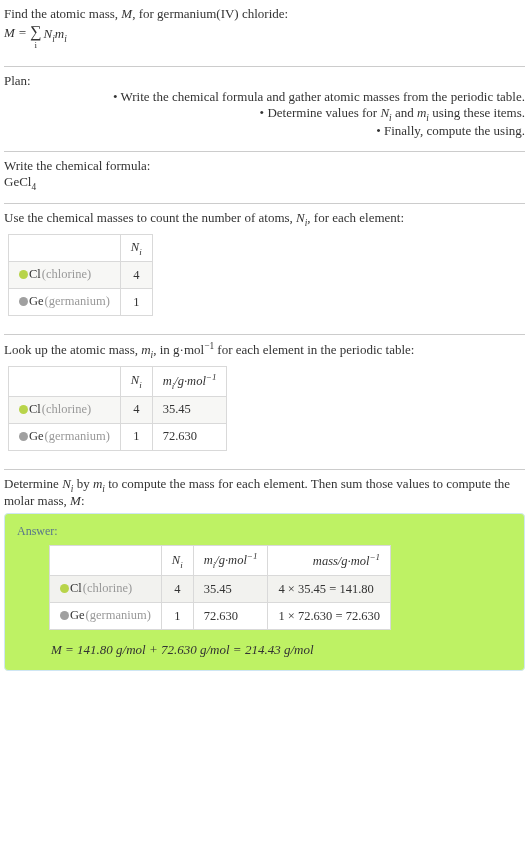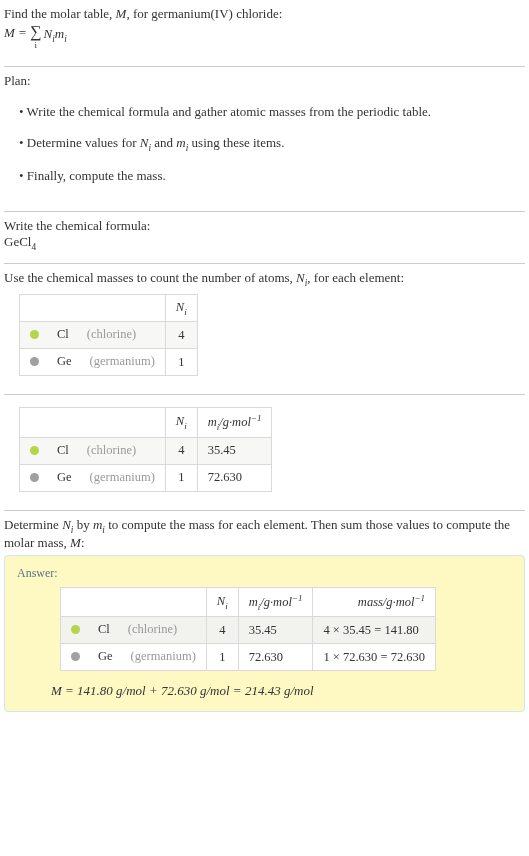--- a/index.html
+++ b/index.html
@@ -33,67 +33,67 @@
     flex-direction: column;
     align-items: center;
     line-height: 1;
     font-style: normal;
   }
   .sigma-sym { font-size: 16px; }
   .sigma-sub { font-size: 9px; margin-top: 1px; }
   sub { font-size: 0.72em; font-style: italic; }
   sup { font-size: 0.72em; }
   .nosub sub { font-style: normal; }
-  .bullet { margin: 15px; padding: 0; }
+  .bullet { margin: 0; padding: 0; text-align: right; }
   table.data {
     border-collapse: collapse;
-    margin: 6px 15px;
+    margin: 6px 4px;
     font-size: 12.5px;
   }
   table.data th, table.data td {
     border: 1px solid #d9d9d9;
     padding: 5px 10px;
     text-align: left;
     font-weight: normal;
   }
   table.data th {
     background: #fff;
     font-style: italic;
   }
   table.data .numcol { text-align: center; }
   table.data tr.odd td { background: #f7f7f5; }
-  .el-row { display: inline-flex; align-items: center; gap: 18px; }
+  .el-row { display: inline-flex; align-items: center; gap: 1px; }
   .dot {
     width: 9px; height: 9px; border-radius: 50%;
     display: inline-block; flex: none;
   }
   .dot-cl { background: #b8d44a; }
   .dot-ge { background: #a0a0a0; }
   .el-name { color: #333; }
   .el-paren { color: #999; }
   .answer-box {
-    background: #fef9c3;
+    background: #bef264;
     border: 1px solid #cfe6f3;
     border-radius: 4px;
     padding: 10px 12px 12px 12px;
     margin-top: 4px;
   }
   .answer-box .label { color: #5a768a; font-size: 12px; margin-bottom: 6px; }
   .answer-box table.data { background: #fff; }
   .answer-box table.data th, .answer-box table.data td { background: #fff; }
   .answer-box table.data tr.odd td { background: #f2f2ef; }
   .answer-box .final { font-style: italic; padding: 6px 0 0 6px; }
   .mvar { font-style: italic; }
 </style>
 </head>
 <body>
 
 <div class="section">
   <div>
-    <span>Find the molar table, </span><span class="mvar">M</span><span>, for germanium(IV) chloride:</span>
+    <span>Find the atomic mass, </span><span class="mvar">M</span><span>, for germanium(IV) chloride:</span>
   </div>
   <div class="formula">
     <span>M</span><span> = </span><span class="sigma-expr">
       <span class="sigma-col">
         <span class="sigma-sym">∑</span>
         <span class="sigma-sub">i</span>
       </span>
       <span style="padding-top:2px;">
         <span>N</span><sub>i</sub><span>m</span><sub>i</sub>
       </span>
@@ -101,21 +101,21 @@
   </div>
 </div>
 <hr>
 
 <div class="section">
   <div>Plan:</div>
   <div class="bullet">• Write the chemical formula and gather atomic masses from the periodic table.</div>
   <div class="bullet">
     <span>• Determine values for </span><span class="mvar">N</span><sub>i</sub><span> and </span><span class="mvar">m</span><sub>i</sub><span> using these items.</span>
   </div>
-  <div class="bullet">• Finally, compute the mass.</div>
+  <div class="bullet">• Finally, compute the using.</div>
 </div>
 <hr>
 
 <div class="section">
   <div>Write the chemical formula:</div>
   <div class="nosub">
     <span>GeCl</span><sub>4</sub>
   </div>
 </div>
 <hr>
@@ -149,20 +149,23 @@
             </span>
       </td>
       <td class="numcol">1</td>
     </tr>
   </tbody>
     </table>
 </div>
 <hr>
 
 <div class="section">
+  <div>
+    <span>Look up the atomic mass, </span><span class="mvar">m</span><sub>i</sub><span>, in g·mol</span><sup>−1</sup><span> for each element in the periodic table:</span>
+  </div>
   <table class="data">
     <tbody>
         <tr>
       <th></th>
       <th class="numcol"><span class="mvar">N</span><sub>i</sub></th>
       <th><span class="mvar">m</span><sub>i</sub><span>/g·mol</span><sup>−1</sup></th>
     </tr>
     <tr class="odd">
       <td>
         <span class="el-row">

